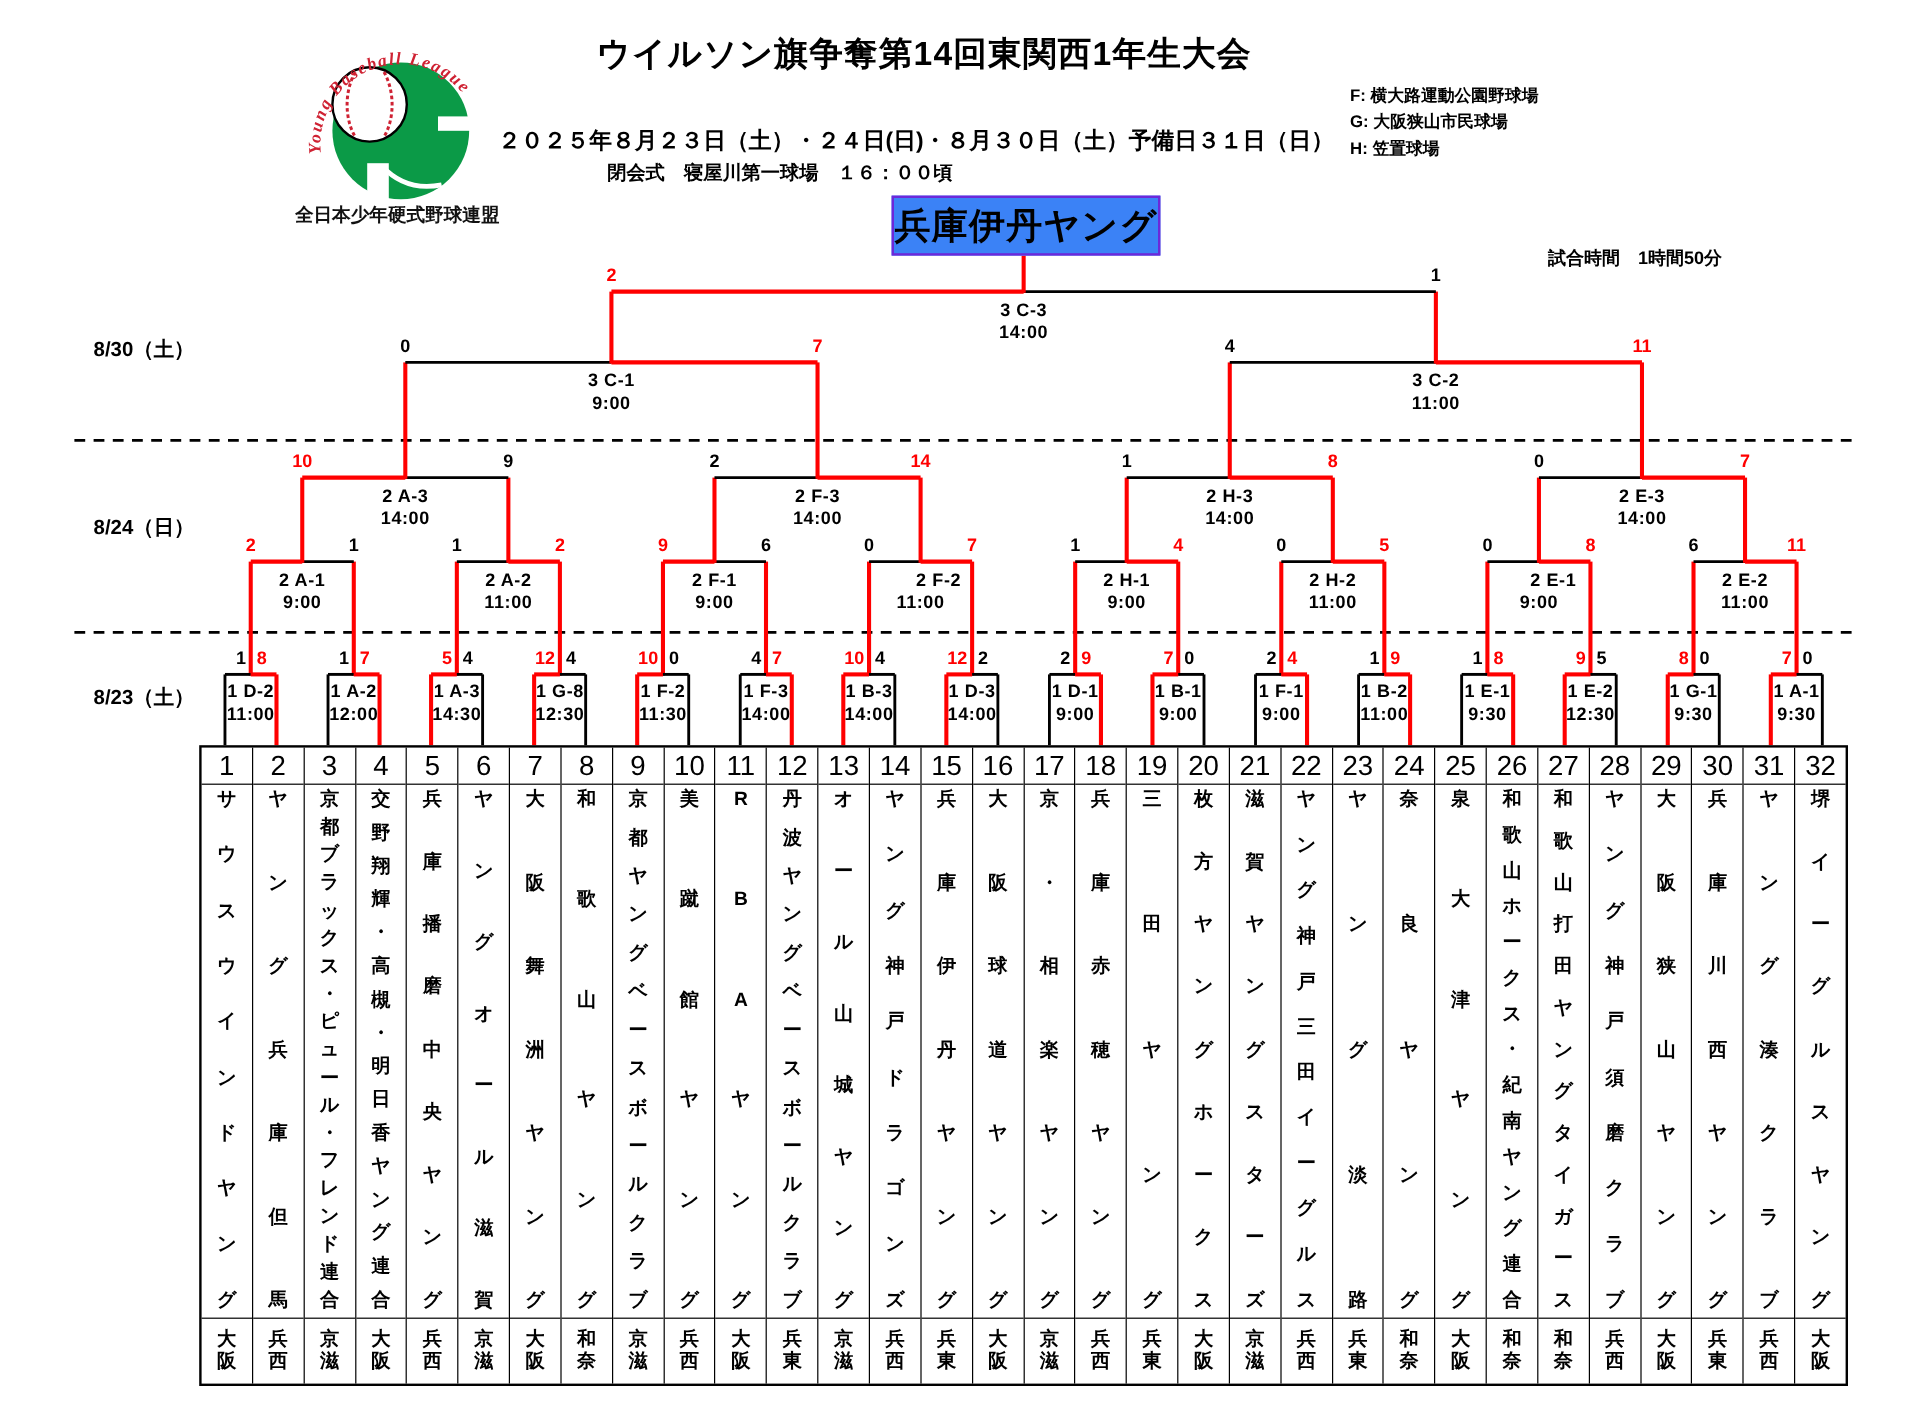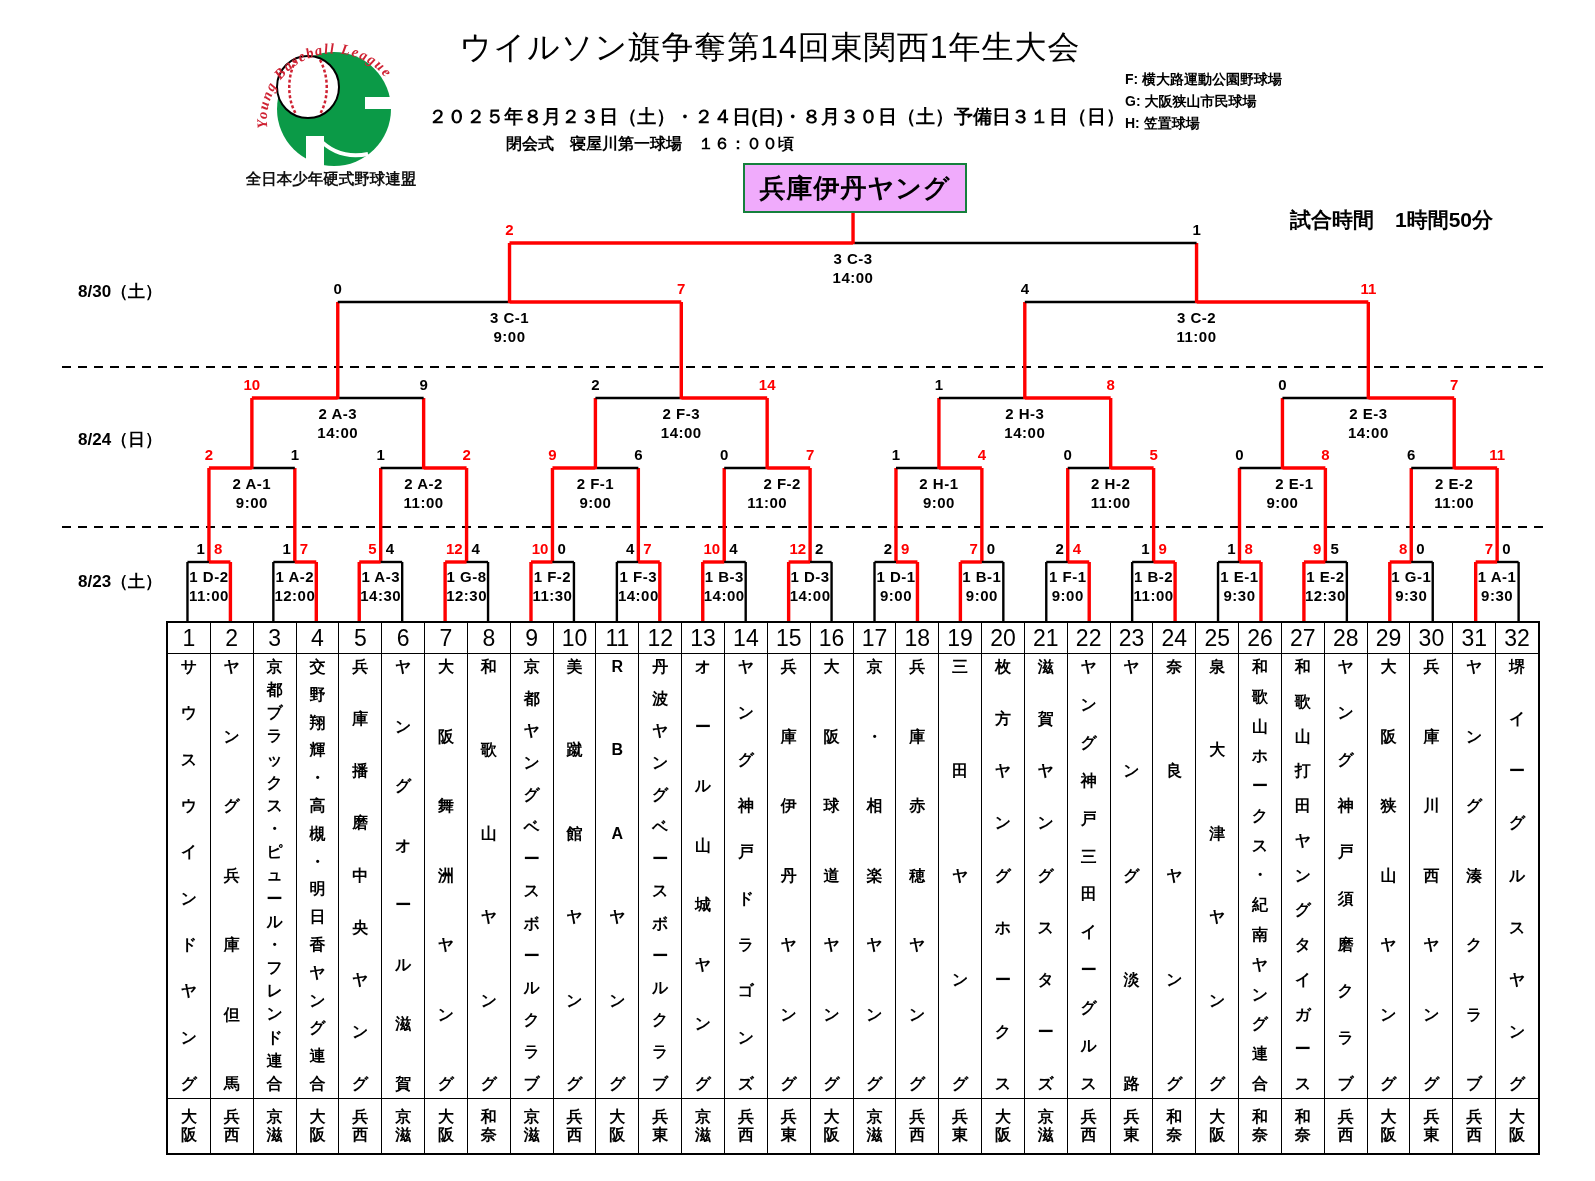--- a/index.html
+++ b/index.html
@@ -3,26 +3,26 @@
 <meta charset="utf-8">
 <style>
   html,body{margin:0;padding:0;background:#fff}
   .stage{position:relative;width:1595px;height:1181px;background:#fff;overflow:hidden;
          font-family:"Liberation Sans","DejaVu Sans",sans-serif;color:#000}
   #bracket-lines{position:absolute;left:0;top:0;z-index:1}
   #labels-layer div{position:absolute;white-space:nowrap}
   .score{font-size:15px;font-weight:700;line-height:18px;z-index:3}
   .mcode,.mtime{font-size:15px;font-weight:700;line-height:17px;letter-spacing:.5px;text-align:center;z-index:3}
   .datelabel{position:absolute;font-size:17px;font-weight:700;z-index:3}
-  #title{position:absolute;left:400px;top:26px;width:740px;text-align:center;font-size:32px;font-weight:400;letter-spacing:1px;z-index:2}
-  #dates-line{position:absolute;left:415px;top:104px;width:710px;text-align:right;font-size:19px;font-weight:700;z-index:2}
+  #title{position:absolute;left:400px;top:26px;width:740px;text-align:center;font-size:28px;font-weight:700;letter-spacing:1px;z-index:2}
+  #dates-line{position:absolute;left:415px;top:104px;width:710px;text-align:left;font-size:19px;font-weight:700;z-index:2}
   #closing-line{position:absolute;left:430px;top:134px;width:440px;text-align:center;font-size:16px;font-weight:700;z-index:2}
-  #game-time{position:absolute;left:1290px;top:206px;font-size:21px;font-weight:800;z-index:2}
-  #champion-box{position:absolute;left:743px;top:163px;width:220px;height:46px;border:2px solid #15803d;background:#f0abfc;
-                display:flex;align-items:center;justify-content:center;font-size:26px;font-weight:600;letter-spacing:1px;z-index:4}
+  #game-time{position:absolute;left:1290px;top:206px;font-size:15px;font-weight:800;z-index:2}
+  #champion-box{position:absolute;left:743px;top:163px;width:220px;height:46px;border:2px solid #6d28d9;background:#3b82f6;
+                display:flex;align-items:center;justify-content:center;font-size:30px;font-weight:600;letter-spacing:1px;z-index:4}
   #venues{position:absolute;left:1125px;top:68px;display:flex;gap:16px;z-index:2}
   .venue-item{font-size:14px;font-weight:700;line-height:22px;white-space:nowrap}
   #team-table{position:absolute;left:166px;top:621px;width:1374px;height:534px;border:2px solid #000;box-sizing:border-box;
               display:flex;background:#fff;z-index:2}
   .tcol{flex:1 1 0;min-width:0;border-right:1px solid #000;display:flex;flex-direction:column}
   .tcol:last-child{border-right:none}
   .tnum{height:30px;border-bottom:1.5px solid #000;display:flex;align-items:center;justify-content:center;font-size:23px}
   .tname{flex:1;display:flex;flex-direction:column;justify-content:space-between;align-items:center;padding:5px 0 6px;
          font-size:16px;font-weight:600}
   .tname span{line-height:1;display:block}

